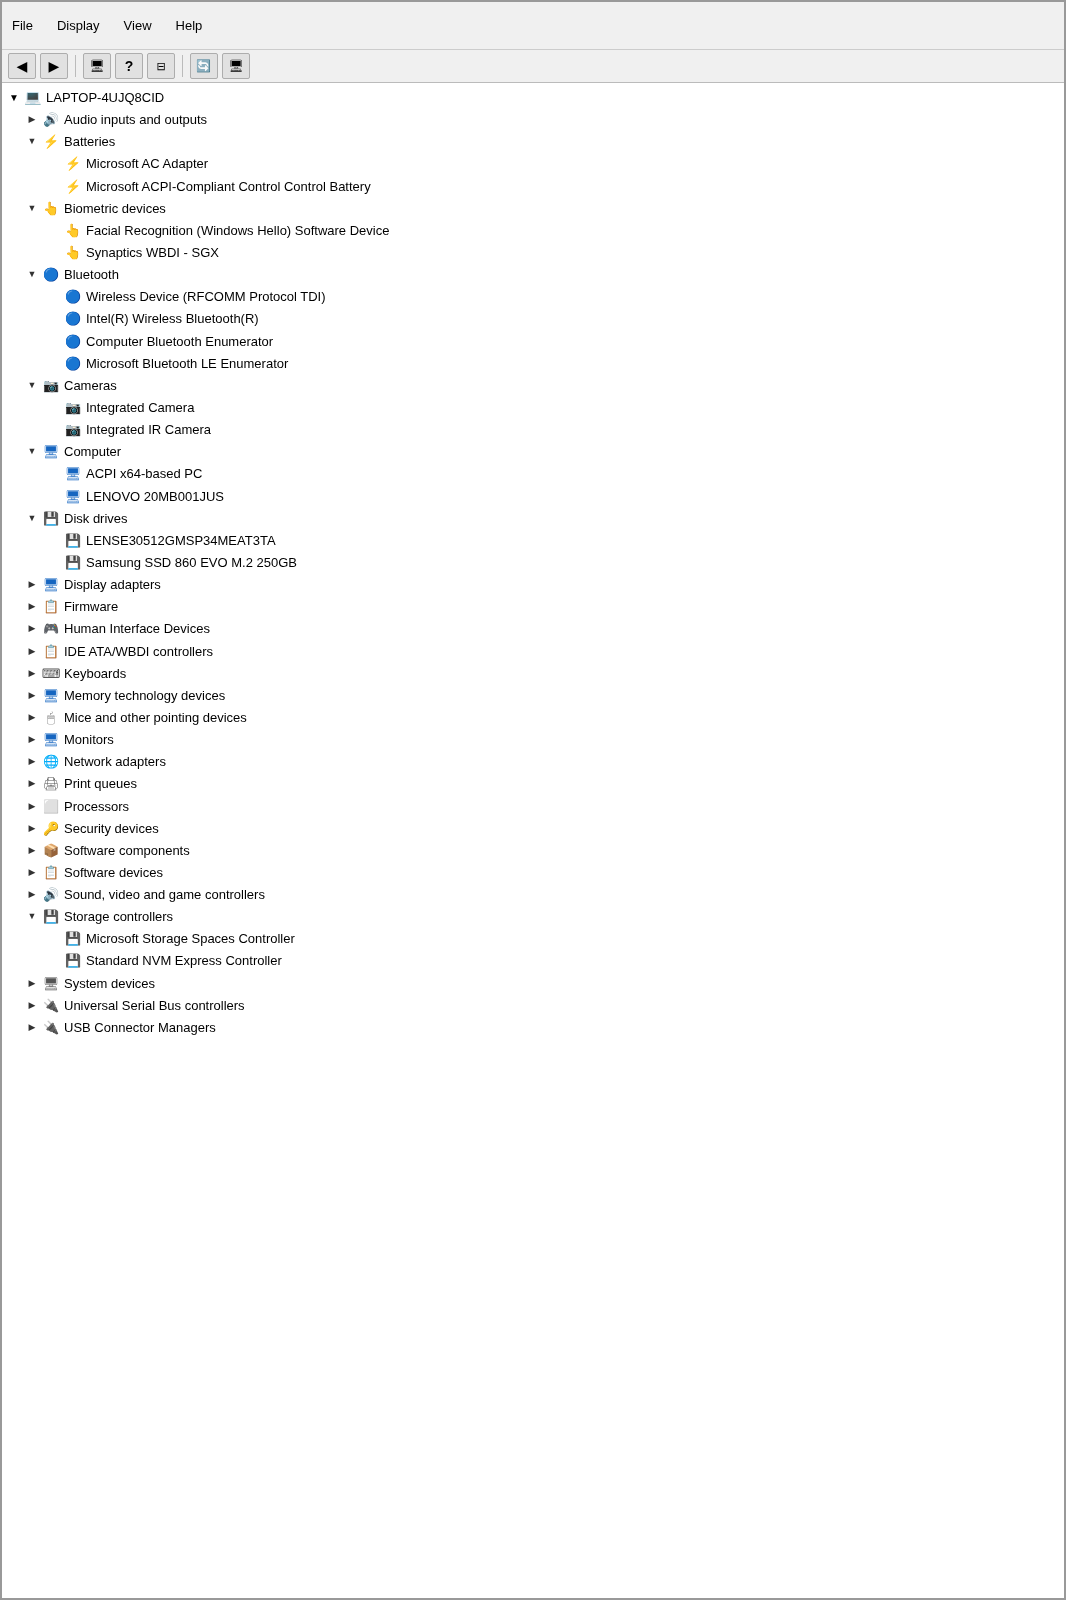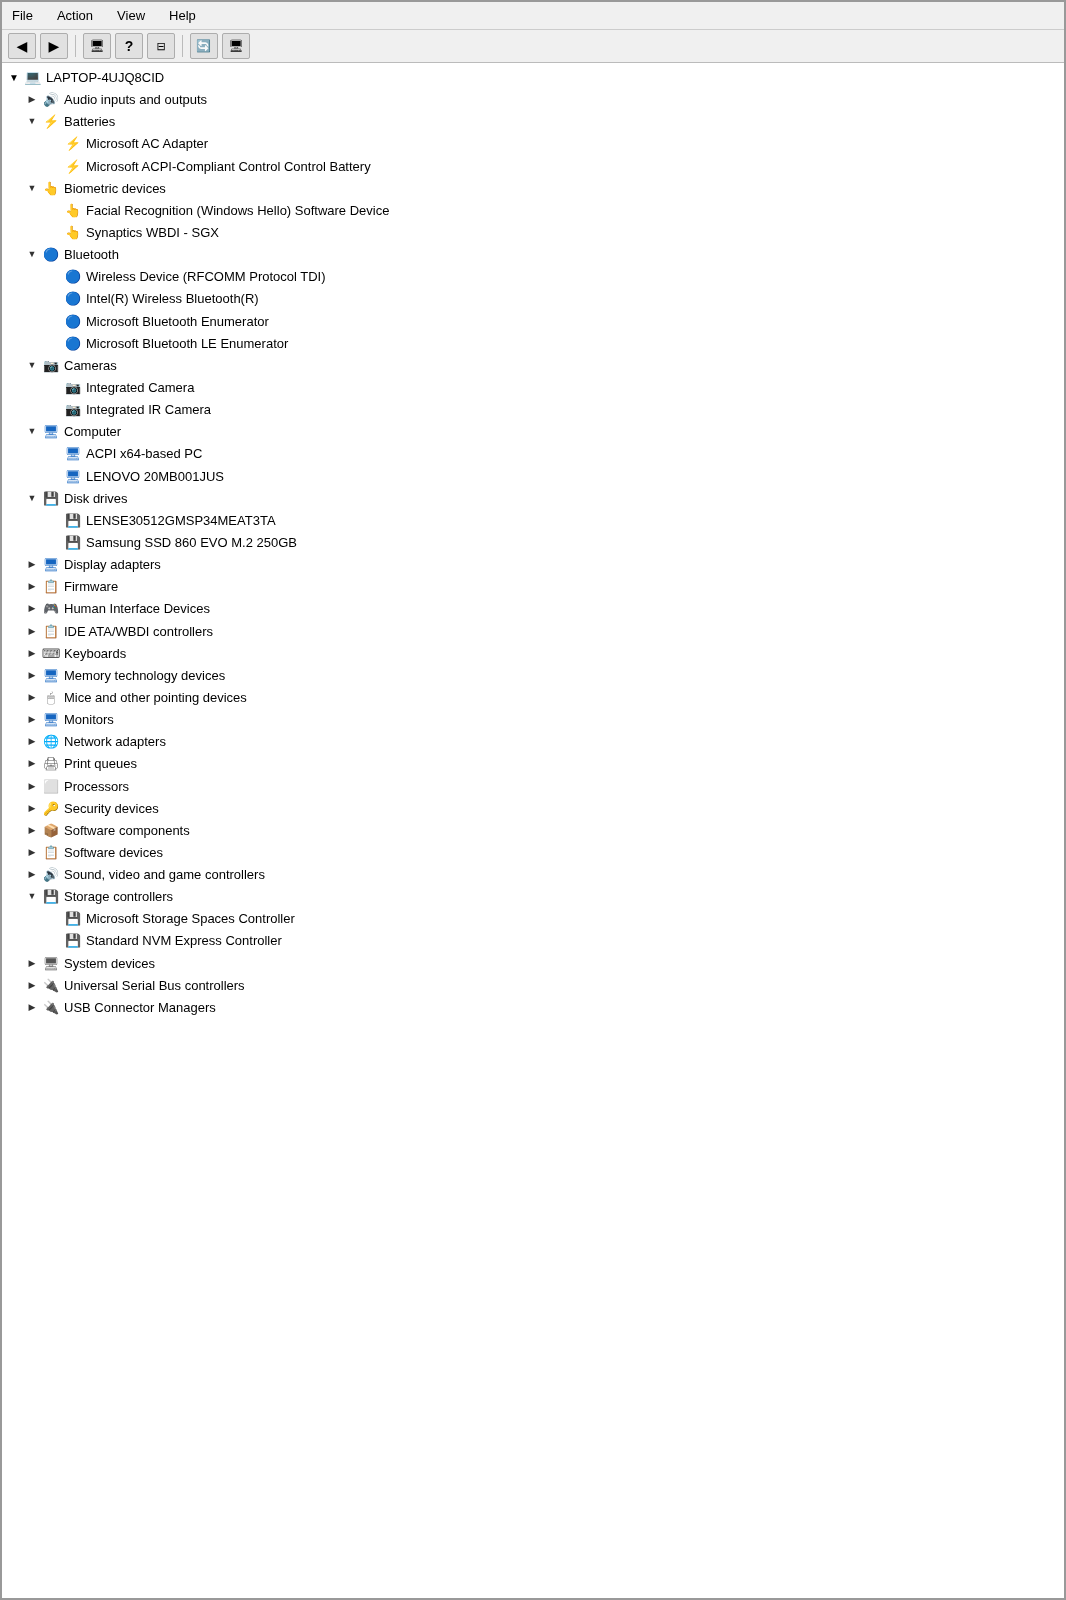--- a/index.html
+++ b/index.html
@@ -17,21 +17,21 @@
       border: 2px solid #999;
       width: 100%;
       min-height: 1600px;
       display: flex;
       flex-direction: column;
     }
 
     .menubar {
       background: #f0f0f0;
       border-bottom: 1px solid #ccc;
-      padding: 4px 4px;
+      padding: 14px 4px;
       display: flex;
       gap: 12px;
       font-size: 13px;
     }
 
     .menubar-item {
       padding: 2px 6px;
       cursor: pointer;
     }
 
@@ -147,21 +147,21 @@
     .icon-usb { color: #555; }
     .icon-usb-conn { color: #555; }
   </style>
 </head>
 <body>
 
 <div class="window">
 
   <div class="menubar">
     <span class="menubar-item">File</span>
-    <span class="menubar-item">Action</span>
+    <span class="menubar-item">Display</span>
     <span class="menubar-item">View</span>
     <span class="menubar-item">Help</span>
   </div>
 
   <div class="toolbar">
     <div class="toolbar-btn">◀</div>
     <div class="toolbar-btn">▶</div>
     <div class="toolbar-sep"></div>
     <div class="toolbar-btn" style="font-size:12px;">🖥</div>
     <div class="toolbar-btn" style="font-weight:bold;">?</div>
@@ -226,21 +226,21 @@
           <span class="node-label">Wireless Device (RFCOMM Protocol TDI)</span>
         </div>
         <div class="tree-item indent-2">
           <span class="expander" style="font-size: 9px; color: rgb(51, 51, 51);"></span>
           <span class="node-icon icon-bluetooth" style="font-size: 13px;">🔵</span>
           <span class="node-label">Intel(R) Wireless Bluetooth(R)</span>
         </div>
         <div class="tree-item indent-2">
           <span class="expander" style="font-size: 9px; color: rgb(51, 51, 51);"></span>
           <span class="node-icon icon-bluetooth" style="font-size: 13px;">🔵</span>
-          <span class="node-label">Microsoft Bluetooth Enumerator</span>
+          <span class="node-label">Computer Bluetooth Enumerator</span>
         </div>
         <div class="tree-item indent-2">
           <span class="expander" style="font-size: 9px; color: rgb(51, 51, 51);"></span>
           <span class="node-icon icon-bluetooth" style="font-size: 13px;">🔵</span>
           <span class="node-label">Microsoft Bluetooth LE Enumerator</span>
         </div>
         <div class="tree-item indent-1">
           <span class="expander" style="font-size: 9px; color: rgb(51, 51, 51);">▼</span>
           <span class="node-icon icon-camera" style="font-size: 13px;">📷</span>
           <span class="node-label">Cameras</span>

